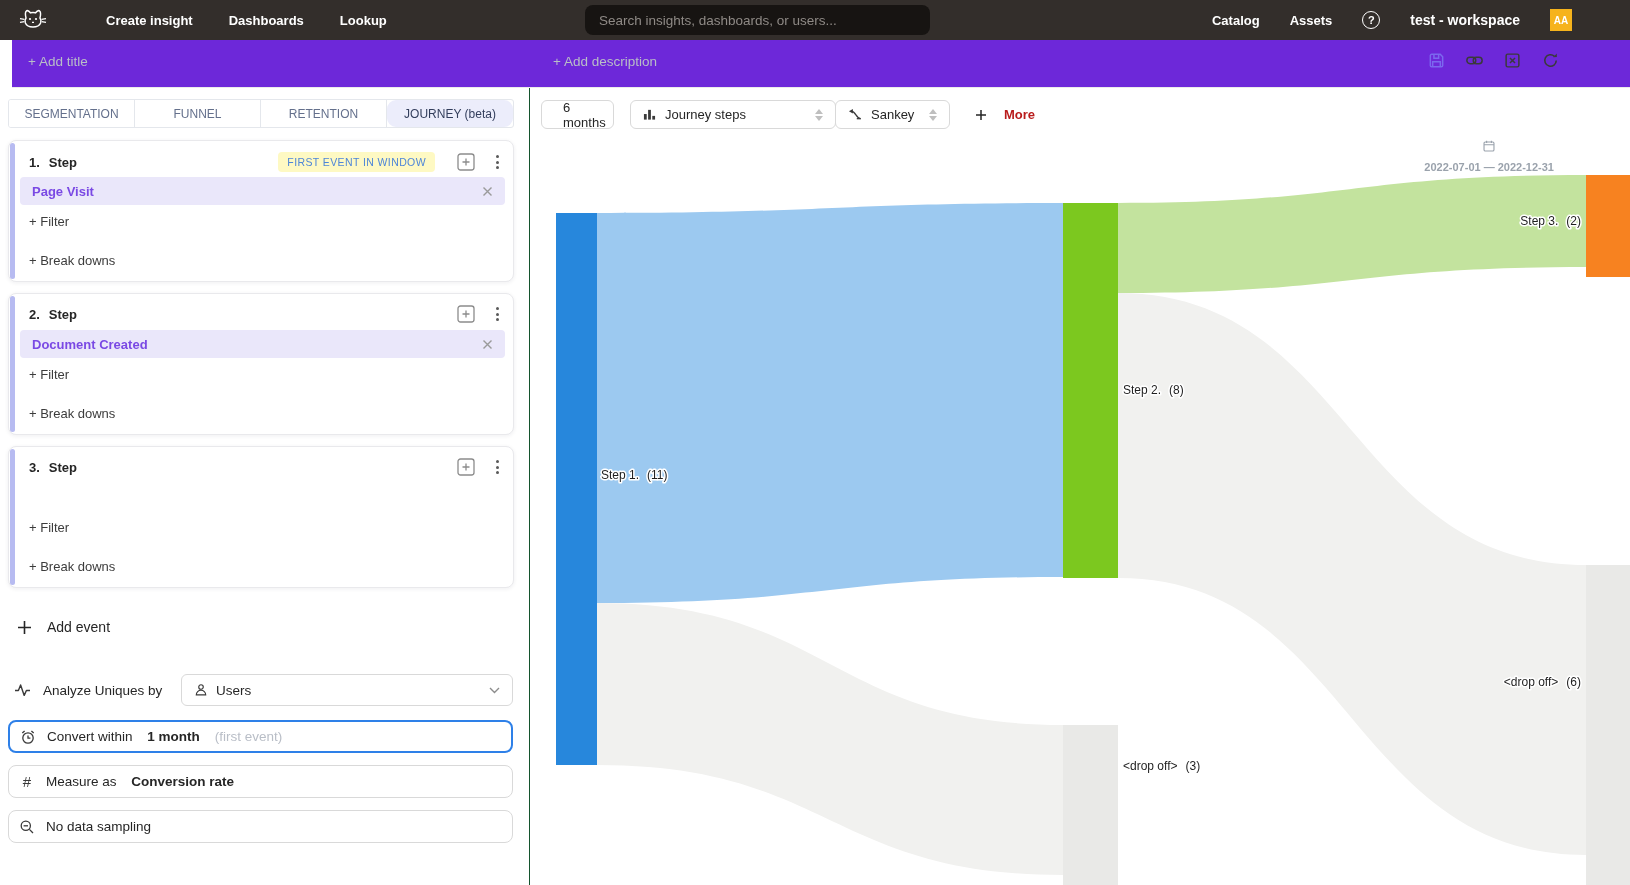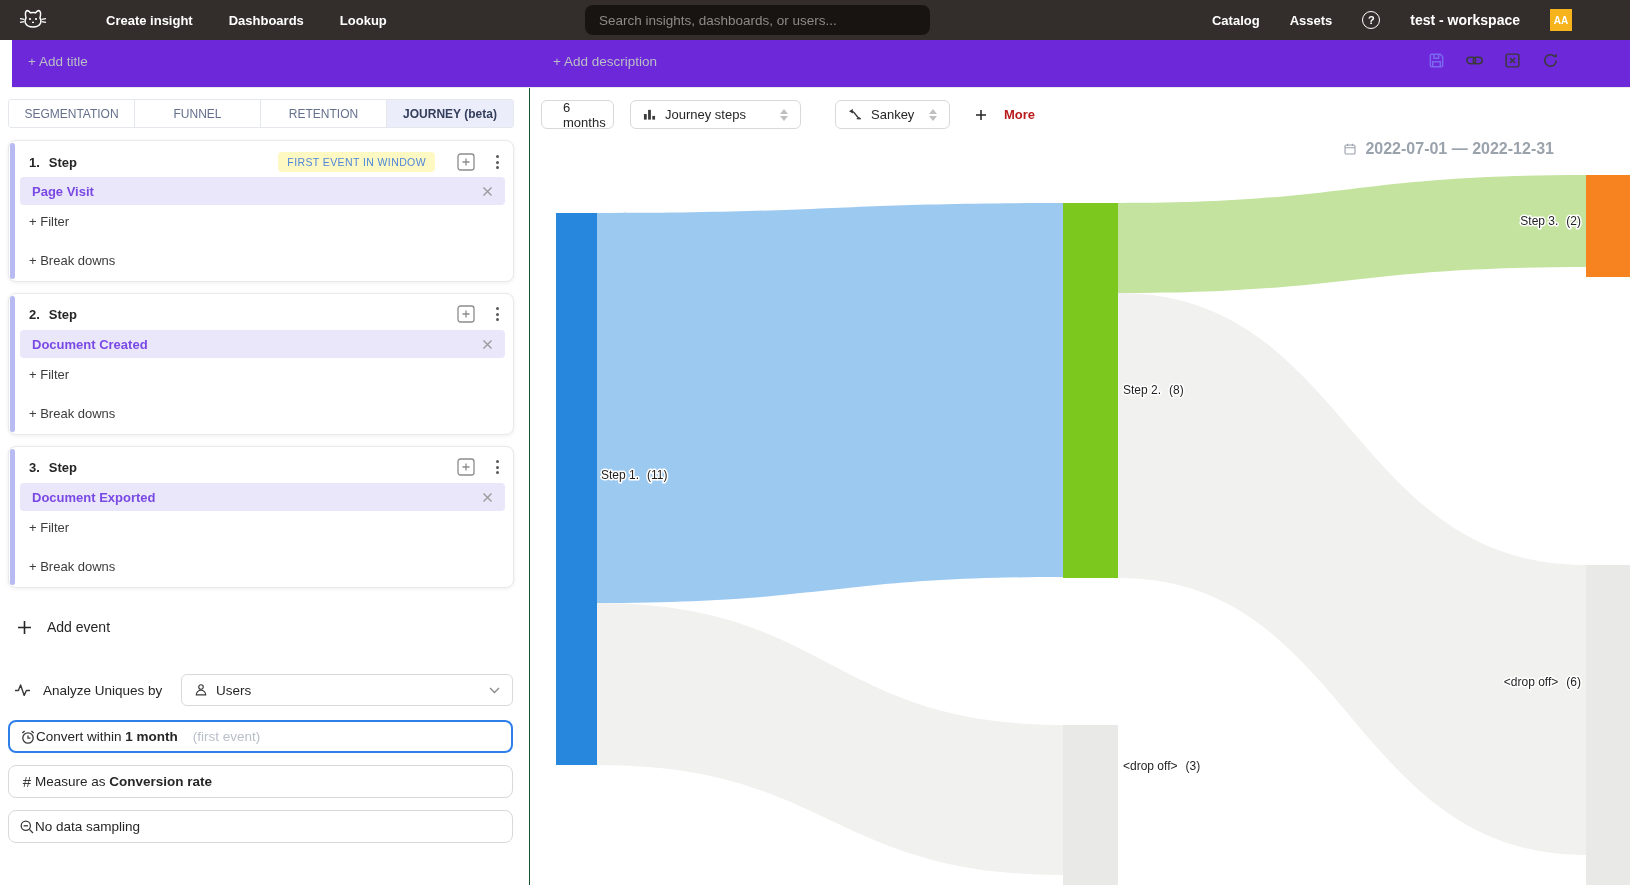--- a/index.html
+++ b/index.html
@@ -35,21 +35,21 @@
 
   
   .left-panel { position:absolute; left:0; top:88px; width:530px; height:797px;
                 background:#fff; border-right:1px solid #14532d; }
   .tabs { position:absolute; left:8px; top:11px; width:506px; height:29px;
           display:grid; grid-template-columns:1fr 1fr 1fr 1fr;
           border:1px solid #E4E7EC; border-radius:3px; overflow:hidden; background:#fff;}
   .tab { display:flex; align-items:center; justify-content:center; font-size:12px;
          color:#64708C; cursor:pointer; border-right:1px solid #E4E7EC; background:#fff; }
   .tab:last-child { border-right:none; }
-  .tab.active { background:#ECEDFB; color:#333E5C; font-weight:700; }
+  .tab.active { background:#ECEDFB; color:#333E5C; font-weight:400;border-radius:9px; }
 
   .step-card { position:absolute; left:8px; width:506px; height:142px; background:#fff;
                border:1px solid #E9E9EC; border-radius:8px; box-shadow:0 1px 4px rgba(30,30,60,.07); }
   .stripe { position:absolute; left:1px; top:2px; bottom:2px; width:5px; background:#B7BBF1; border-radius:4px; }
   .card-header { display:flex; align-items:center; padding:11px 14px 0 20px; }
   .step-num { font-size:13px; font-weight:700; color:#262626; }
   .step-title { font-size:13px; font-weight:700; color:#262626; margin-left:9px; }
   .badge { margin-left:auto; background:#fef9c3; color:#4E86D8; font-size:10.5px;
            letter-spacing:.4px; padding:4px 9px; border-radius:4px; white-space:nowrap; }
   .plus-sq { margin-left:22px; width:18px; height:18px; cursor:pointer; flex:none; }
@@ -69,38 +69,38 @@
   .analyze-row { position:absolute; left:14px; right:16px; top:586px; height:32px;
                  display:flex; align-items:center; }
   .analyze-row .lbl { font-size:13.5px; color:#262626; margin-left:12px; }
   .select-box { margin-left:auto; width:332px; height:32px; border:1px solid #D9D9D9;
                 border-radius:6px; display:flex; align-items:center; padding:0 12px; cursor:pointer; background:#fff;}
   .select-box .val { font-size:13.5px; color:#262626; margin-left:8px; }
   .select-box .caret { margin-left:auto; }
 
   .opt-box { position:absolute; left:8px; right:16px; height:33px; border-radius:8px;
              display:flex; align-items:center; padding:0 10px; background:#fff; cursor:pointer; }
-  .opt-box .txt { font-size:13.5px; color:#262626; white-space:pre; }
+  .opt-box .txt { font-size:13.5px; color:#262626; margin-left:11px; white-space:pre; }
   .opt-box .bold { font-weight:700; }
   .opt-box .hint { color:#B9BEC7; margin-left:15px; }
   #convert-box { top:632px; border:2px solid #2E80E8; }
   #measure-box { top:677px; border:1px solid #D9D9D9; }
   #sampling-box{ top:722px; border:1px solid #D9D9D9; }
   .hash-glyph { font-size:15px; color:#3a3a3a; width:16px; text-align:center; }
 
   
   .chart-area { position:absolute; left:530px; top:88px; width:1100px; height:797px; background:#fff; }
   .tb-btn { position:absolute; top:12px; height:29px; border:1px solid #D9D9D9; border-radius:6px;
             background:#fff; display:flex; align-items:center; padding:0 12px; gap:9px;
             font-size:13px; color:#262626; cursor:pointer; }
   .sorter { margin-left:auto; display:flex; flex-direction:column; gap:2px; align-items:center;}
   .more-btn { position:absolute; left:445px; top:12px; height:29px; display:flex; align-items:center;
               gap:17px; font-size:13px; font-weight:700; color:#b91c1c; cursor:pointer; }
   .date-range { position:absolute; right:76px; top:52px; display:flex; align-items:center; gap:9px;
-                color:#9AA2AC; font-size:16px; font-weight:700; }
+                color:#9AA2AC; font-size:11px; font-weight:700;flex-direction:column; }
   #sankey { position:absolute; left:0; top:52px; }
   .sankey-label { font-size:12px; fill:#1f1f1f; paint-order:stroke; stroke:#ffffff;
                   stroke-width:3px; stroke-linejoin:round; font-family:"Liberation Sans",sans-serif; }
 </style>
 </head>
 <body>
 
 <div id="stage">
 
   <div class="navbar">
@@ -222,26 +222,20 @@
         <svg class="plus-sq" viewBox="0 0 18 18">
           <rect x="1" y="1" width="16" height="16" rx="2.5" fill="none" stroke="#8c8c8c" stroke-width="1.3"></rect>
           <path d="M9 5.5 v7 M5.5 9 h7" stroke="#8c8c8c" stroke-width="1.3"></path>
         </svg>
         <span class="dots">
             <i></i>
             <i></i>
             <i></i>
           </span>
       </div>
-      <div class="event-pill">
-        <span class="ev-name">Document Exported</span>
-        <svg class="ev-x" viewBox="0 0 11 11">
-          <path d="M1.5 1.5 L9.5 9.5 M9.5 1.5 L1.5 9.5" stroke="#9a9a9a" stroke-width="1.4"></path>
-        </svg>
-      </div>
       <div class="link-row" style="top:73px;">+ Filter</div>
       <div class="link-row" style="top:112px;">+ Break downs</div>
     </div>
 
     <div class="add-event">
       <svg width="15" height="15" viewBox="0 0 15 15">
         <path d="M7.5 1 v13 M1 7.5 h13" stroke="#262626" stroke-width="1.6"></path>
       </svg>
       <span class="lbl">Add event</span>
     </div>
@@ -294,21 +288,21 @@
 
     <div class="tb-btn" style="left:11px; width:73px;">
       <svg width="13" height="13" viewBox="0 0 14 14">
         <rect x="1.2" y="2.4" width="11.6" height="10.4" rx="1.5" fill="none" stroke="#3a3a3a" stroke-width="1.2"></rect>
         <path d="M4.2 0.8 v2.8 M9.8 0.8 v2.8 M1.2 5.6 h11.6" stroke="#3a3a3a" stroke-width="1.2"></path>
         <rect x="8" y="8" width="3" height="2.6" fill="#3a3a3a"></rect>
       </svg>
       <span>6 months</span>
     </div>
 
-    <div class="tb-btn" style="left:100px; width:171px;">
+    <div class="tb-btn" style="left:100px; width:206px;">
       <svg width="13" height="13" viewBox="0 0 14 14">
         <rect x="1" y="6.5" width="3" height="6" fill="#3a3a3a"></rect>
         <rect x="5.5" y="2" width="3" height="10.5" fill="#3a3a3a"></rect>
         <rect x="10" y="8.5" width="3" height="4" fill="#3a3a3a"></rect>
       </svg>
       <span>Journey steps</span>
       <span class="sorter">
         <svg width="8" height="5" viewBox="0 0 8 5">
             <path d="M4 0 L8 5 H0 Z" fill="#bfbfbf"></path>
           </svg>

